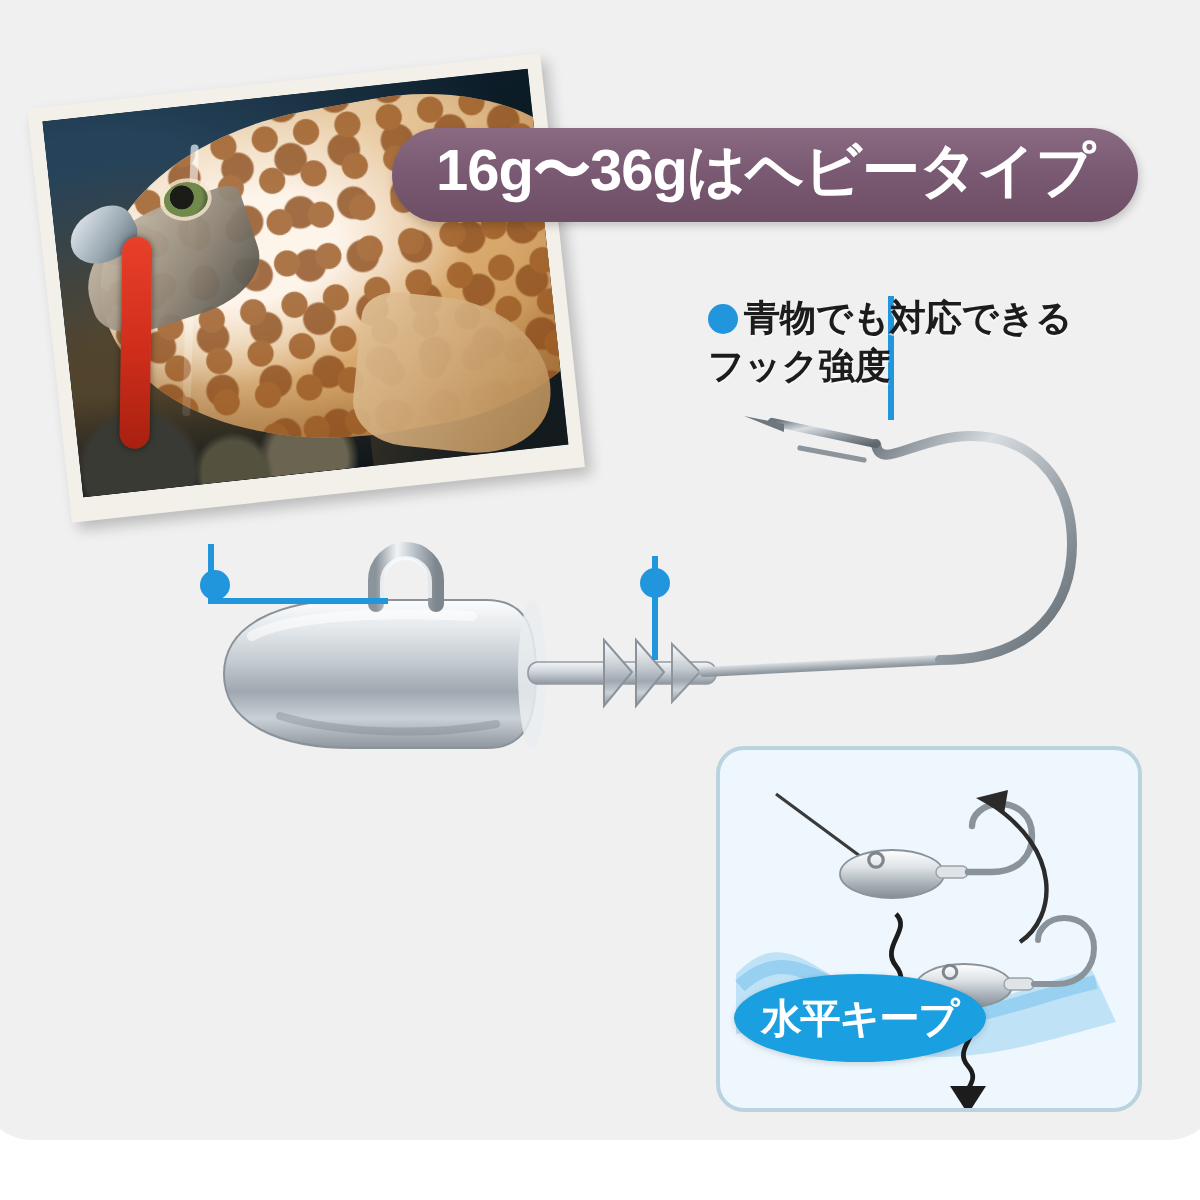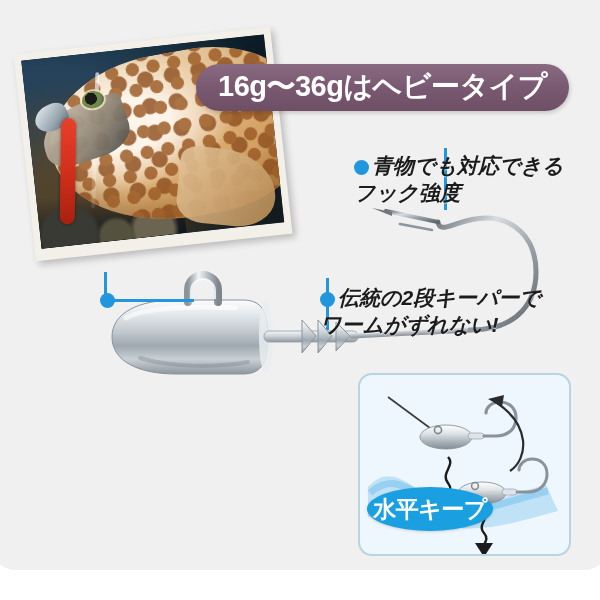--- a/index.html
+++ b/index.html
@@ -141,26 +141,25 @@
     letter-spacing: -0.5px;
     line-height: 1.12;
     white-space: nowrap;
     box-shadow: 1px 2px 4px rgba(0,0,0,.18);
   }
 
   
   .callout {
     position: absolute;
     color: #1c1c1c;
-    font-size: 21px;
+    font-size: 18px;
     font-weight: 700;
     line-height: 1.32;
     white-space: pre-line;
     text-shadow: 0 1px 0 rgba(255,255,255,.6);
-    font-style: italic;
   }
   .callout .bullet {
     display: inline-block;
     width: 15px; height: 15px;
     border-radius: 50%;
     background: #2196dd;
     margin-right: 3px;
     vertical-align: -2px;
   }
   .callout .txt { display: inline; }
@@ -189,21 +188,21 @@
     border-radius: 14px;
     overflow: hidden;
   }
   #badge {
     position: absolute;
     left: 367px; top: 487px;
     width: 126px; height: 44px;
     border-radius: 50%;
     background: #1a9fe0;
     color: #ffffff;
-    font-size: 23px;
+    font-size: 20px;
     font-weight: 700;
     letter-spacing: -0.5px;
     display: flex;
     align-items: center;
     justify-content: center;
     box-shadow: 0 1px 3px rgba(0,0,0,.15);
   }
 </style>
 </head>
 <body>
@@ -297,22 +296,21 @@
   <div class="callout" id="co-hook">
     <span class="bullet"></span><span class="txt">青物でも対応できる
 フック強度</span>
   </div>
 
   <div class="callout" id="co-clear">
     <span class="bullet"></span>
   </div>
 
   <div class="callout" id="co-keeper">
-    <span class="bullet"></span><span class="txt">伝統の2段キーパーで
-ワームがずれない!</span>
+    <span class="bullet"></span>
   </div>
 
 
   <div id="inset">
     <svg width="209" height="179" viewBox="0 0 209 179">
       <defs>
         <linearGradient id="miniHead" x1="0" y1="0" x2="0" y2="1">
           <stop offset="0%" stop-color="#ffffff"></stop>
           <stop offset="35%" stop-color="#dfe4e8"></stop>
           <stop offset="70%" stop-color="#aab2b9"></stop>

